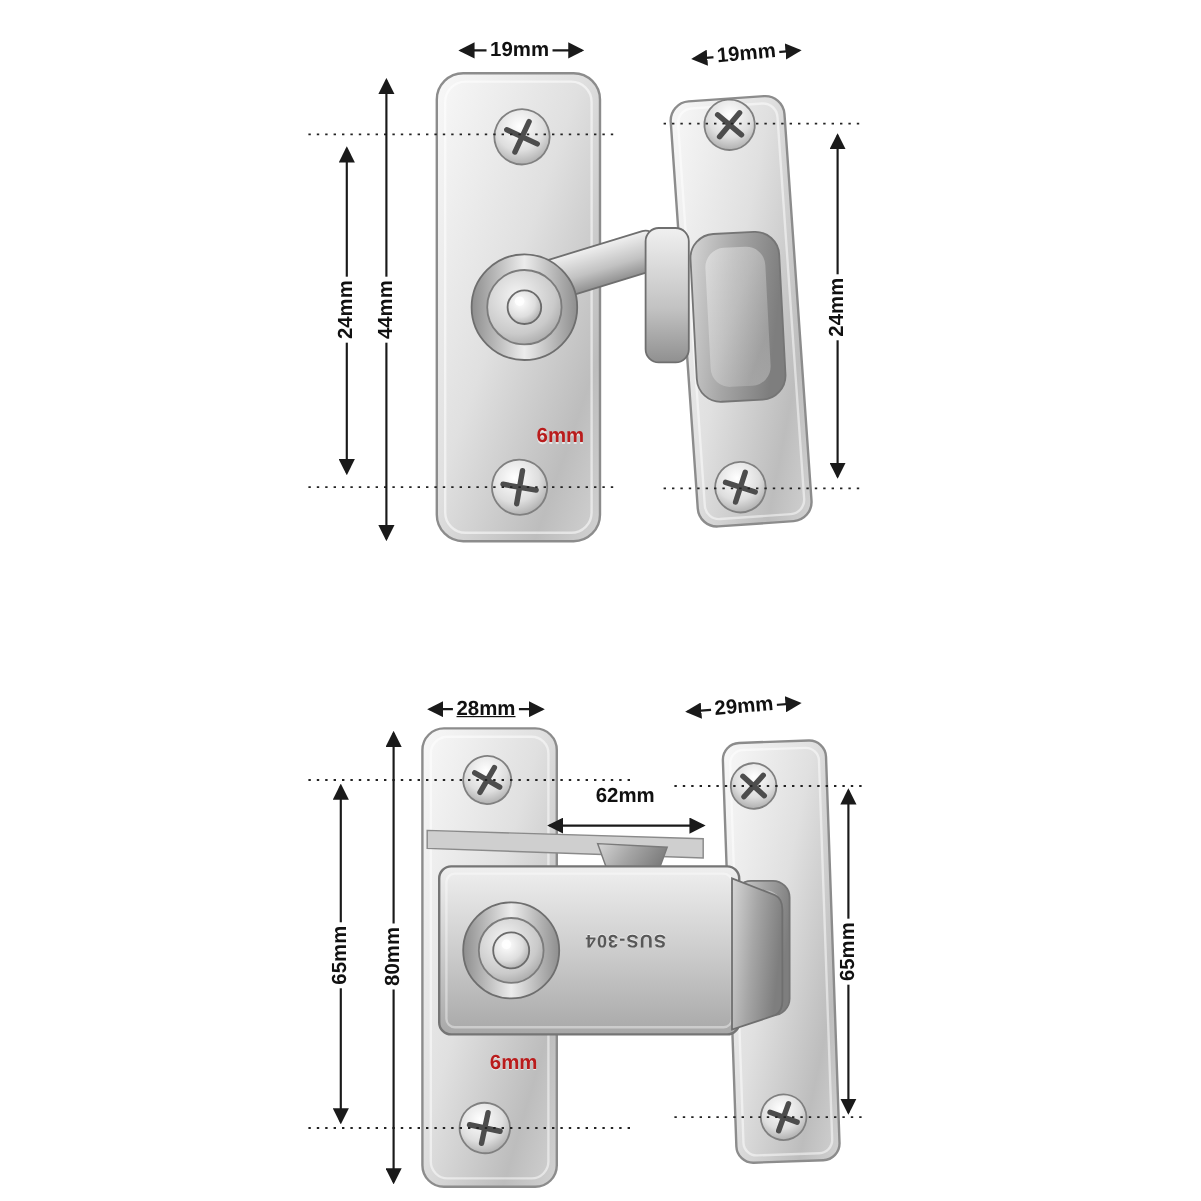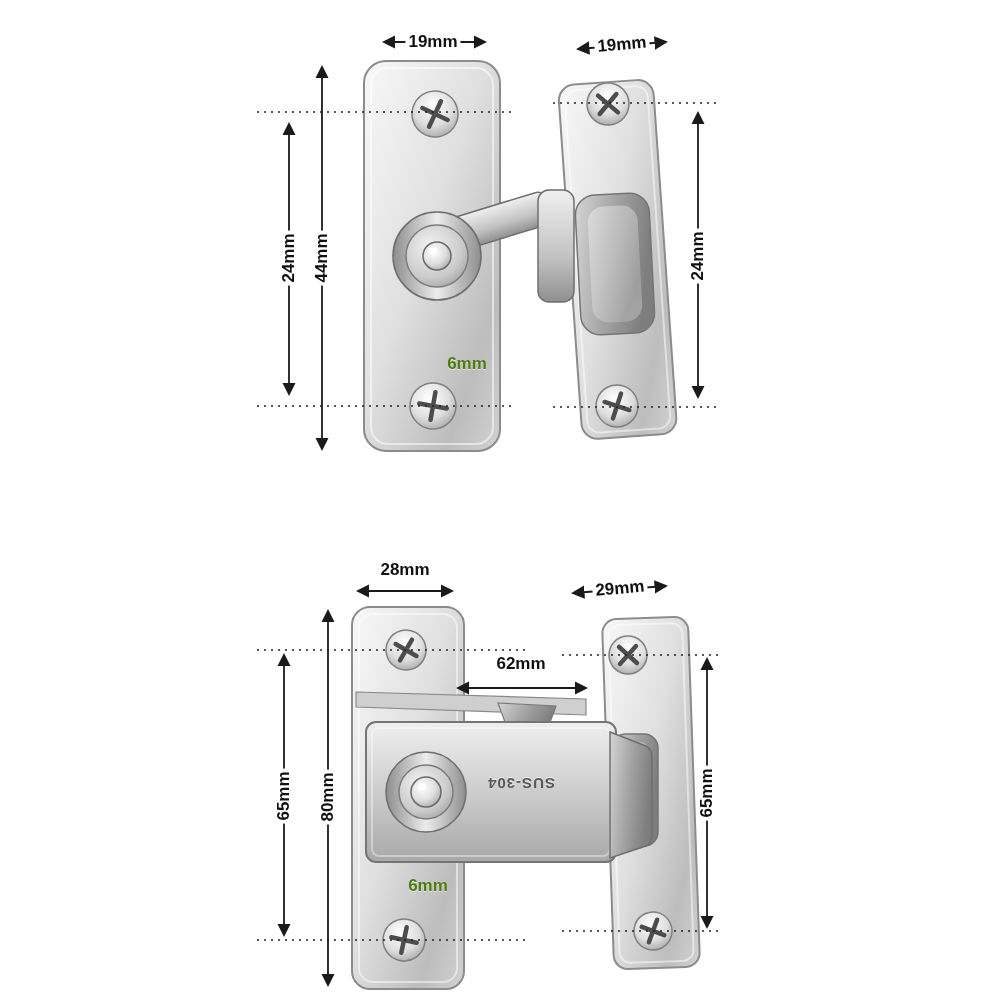--- a/index.html
+++ b/index.html
@@ -27,21 +27,21 @@
     background: #fff;
     padding: 0 3px;
     white-space: nowrap;
     line-height: 1.1;
     z-index: 5;
   }
   .dim-label.rot   { transform: translate(-50%, -50%) rotate(-90deg); }
   .dim-label.tilt  { transform: translate(-50%, -50%) rotate(-5deg); }
   .engraved {
     background: transparent;
-    color: #4d7c0f;
+    color: #b91c1c;
     text-shadow: 0 1px 0 rgba(255,255,255,0.6);
   }
   .engraved.flip { transform: translate(-50%, -50%) rotate(180deg); color: #585858; }
 </style>
 </head>
 <body>
 
 <div class="canvas">
 
   <svg class="art" width="1001" height="1001" viewBox="0 0 1001 1001" xmlns="http://www.w3.org/2000/svg">
@@ -210,21 +210,21 @@
   <div class="dim-label tilt" style="left:622px; top:45px;">19mm</div>
 
   <div class="dim-label rot" style="left:289px; top:258px;">24mm</div>
 
   <div class="dim-label rot" style="left:322px; top:258px;">44mm</div>
 
   <div class="dim-label rot" style="left:698px; top:256px;">24mm</div>
 
   <div class="dim-label engraved" style="left:467px; top:364px;">6mm</div>
 
-  <div class="dim-label" style="left:405px; top:570px;">28mm</div>
+  <div class="dim-label" style="left:405px; top:591px;text-decoration:underline;">28mm</div>
 
   <div class="dim-label tilt" style="left:620px; top:589px;">29mm</div>
 
   <div class="dim-label" style="left:521px; top:664px;">62mm</div>
 
   <div class="dim-label rot" style="left:328px; top:797px;">80mm</div>
 
   <div class="dim-label rot" style="left:284px; top:796px;">65mm</div>
 
   <div class="dim-label rot" style="left:707px; top:793px;">65mm</div>

